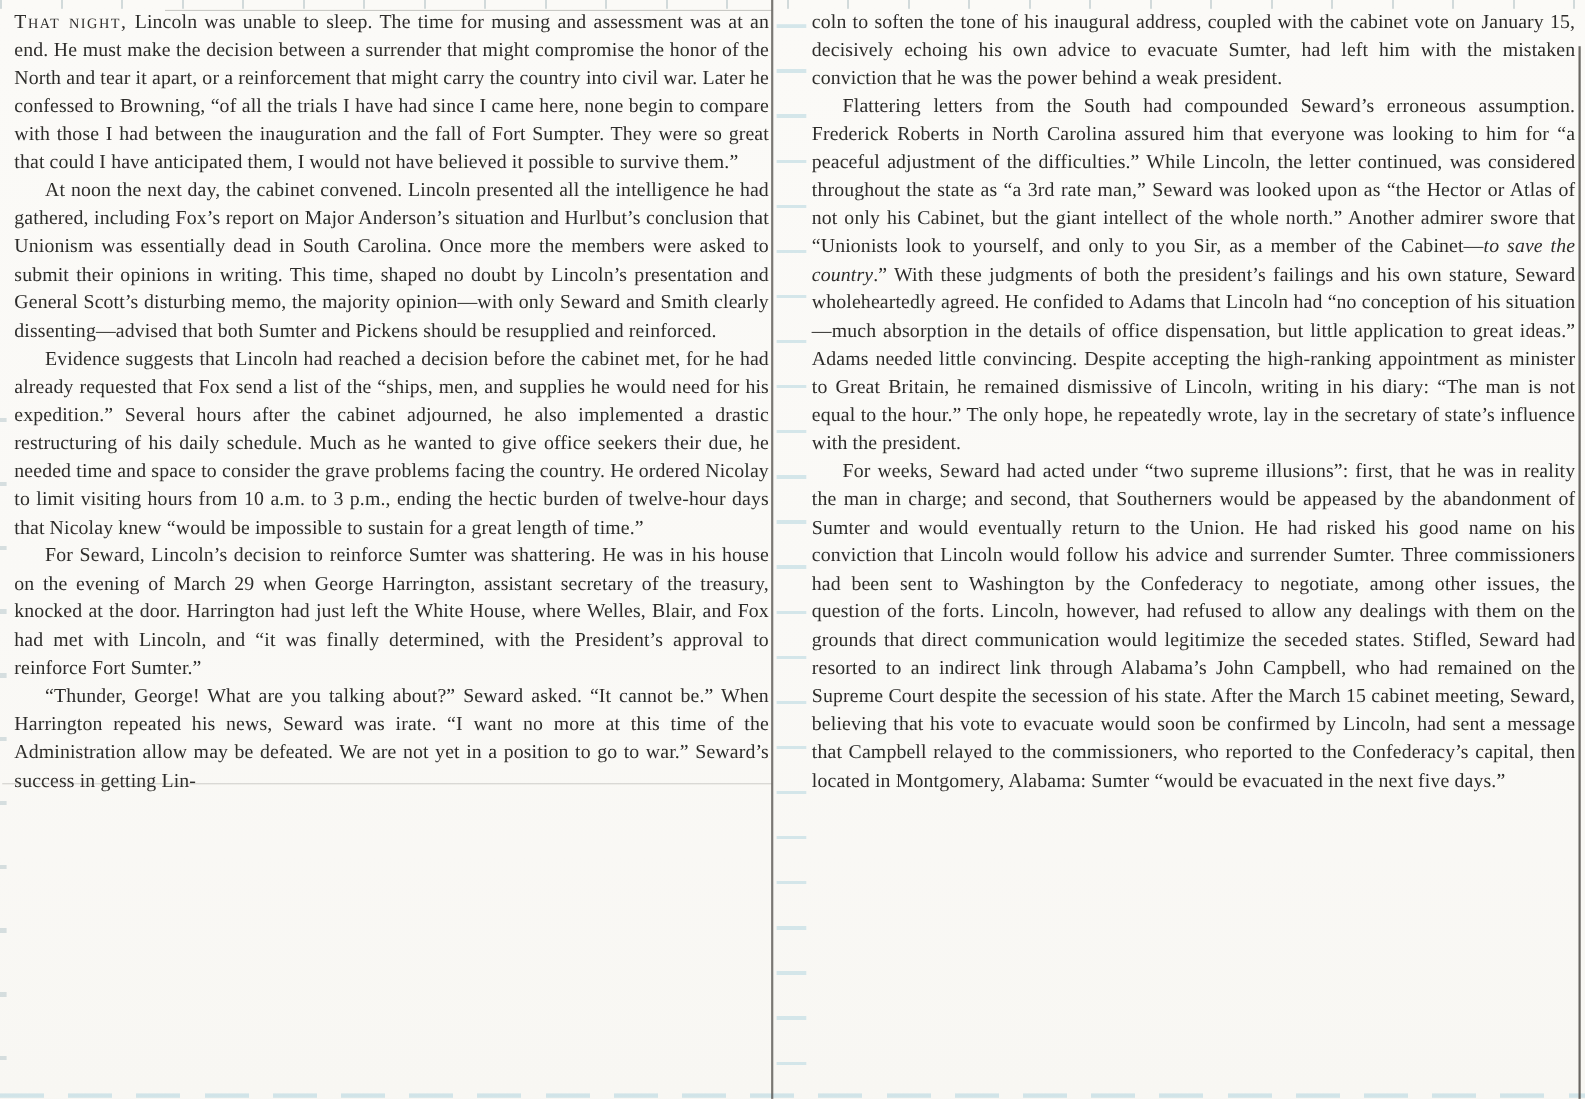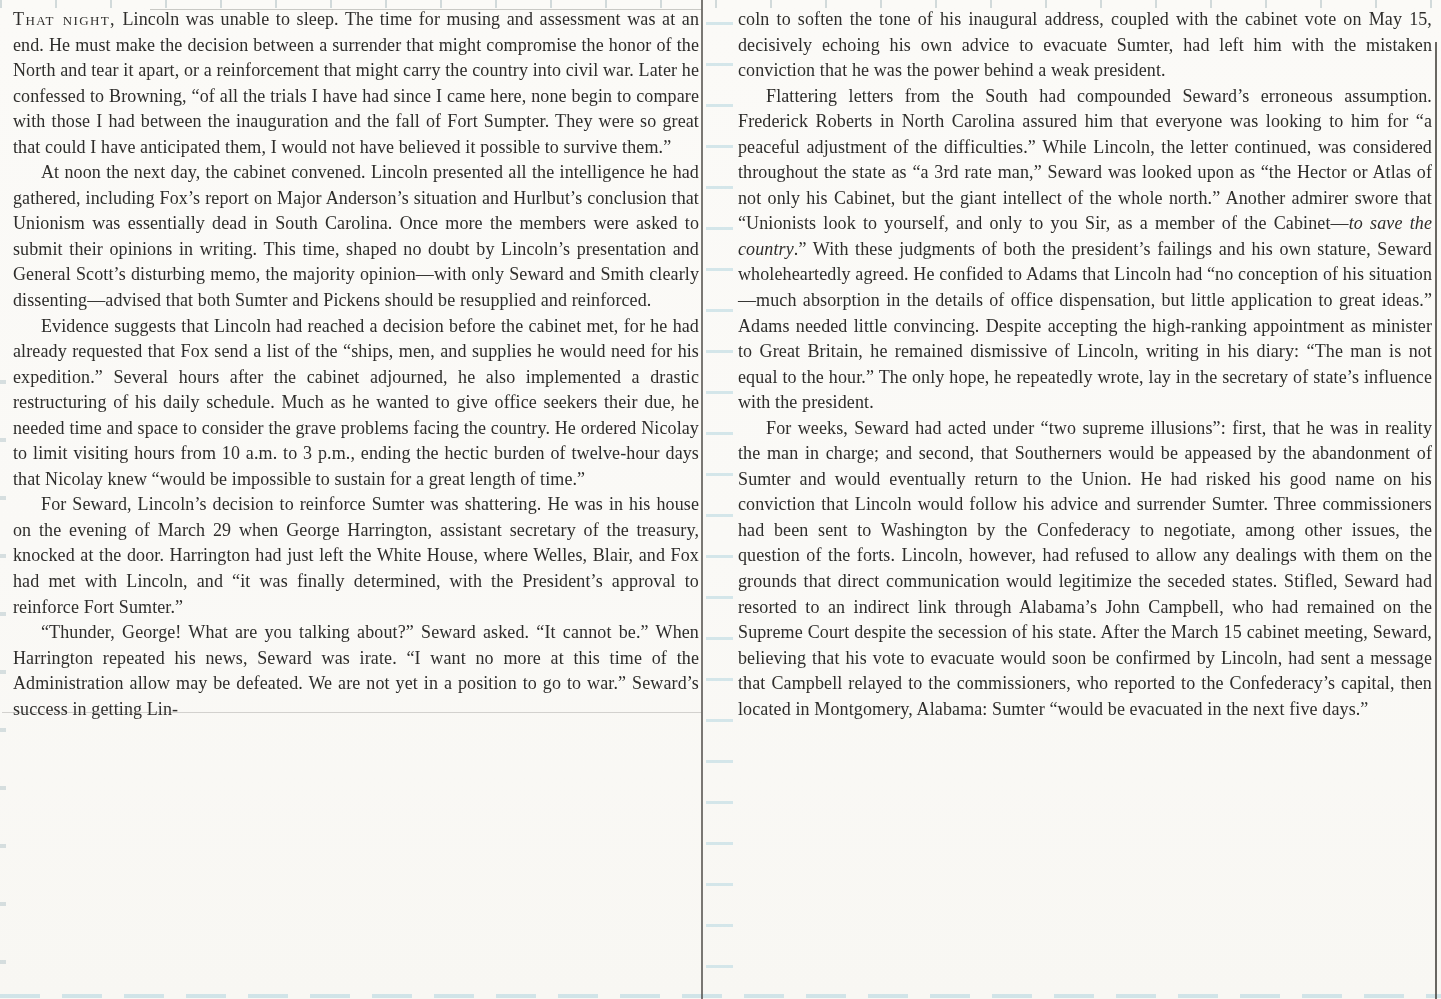--- a/index.html
+++ b/index.html
@@ -103,21 +103,21 @@
 
   <div class="col col-left">
     <p class="para no-indent"><span class="lead">That night,</span><span> Lincoln was unable to sleep. The time for musing and assessment was at an end. He must make the decision between a surrender that might compromise the honor of the North and tear it apart, or a reinforcement that might carry the country into civil war. Later he confessed to Browning, “of all the trials I have had since I came here, none begin to compare with those I had between the inauguration and the fall of Fort Sumpter. They were so great that could I have anticipated them, I would not have believed it possible to survive them.”</span></p>
     <p class="para">At noon the next day, the cabinet convened. Lincoln presented all the intelligence he had gathered, including Fox’s report on Major Anderson’s situation and Hurlbut’s conclusion that Unionism was essentially dead in South Carolina. Once more the members were asked to submit their opinions in writing. This time, shaped no doubt by Lincoln’s presentation and General Scott’s disturbing memo, the majority opinion—with only Seward and Smith clearly dissenting—advised that both Sumter and Pickens should be resupplied and reinforced.</p>
     <p class="para">Evidence suggests that Lincoln had reached a decision before the cabinet met, for he had already requested that Fox send a list of the “ships, men, and supplies he would need for his expedition.” Several hours after the cabinet adjourned, he also implemented a drastic restructuring of his daily schedule. Much as he wanted to give office seekers their due, he needed time and space to consider the grave problems facing the country. He ordered Nicolay to limit visiting hours from 10 a.m. to 3 p.m., ending the hectic burden of twelve-hour days that Nicolay knew “would be impossible to sustain for a great length of time.”</p>
     <p class="para">For Seward, Lincoln’s decision to reinforce Sumter was shattering. He was in his house on the evening of March 29 when George Harrington, assistant secretary of the treasury, knocked at the door. Harrington had just left the White House, where Welles, Blair, and Fox had met with Lincoln, and “it was finally determined, with the President’s approval to reinforce Fort Sumter.”</p>
     <p class="para">“Thunder, George! What are you talking about?” Seward asked. “It cannot be.” When Harrington repeated his news, Seward was irate. “I want no more at this time of the Administration allow may be defeated. We are not yet in a position to go to war.” Seward’s success in getting Lin-</p>
   </div>
 
   <div class="col col-right">
-    <p class="para no-indent">coln to soften the tone of his inaugural address, coupled with the cabinet vote on May 15, decisively echoing his own advice to evacuate Sumter, had left him with the mistaken conviction that he was the power behind a weak president.</p>
+    <p class="para no-indent">coln to soften the tone of his inaugural address, coupled with the cabinet vote on January 15, decisively echoing his own advice to evacuate Sumter, had left him with the mistaken conviction that he was the power behind a weak president.</p>
     <p class="para"><span>Flattering letters from the South had compounded Seward’s erroneous assumption. Frederick Roberts in North Carolina assured him that everyone was looking to him for “a peaceful adjustment of the difficulties.” While Lincoln, the letter continued, was considered throughout the state as “a 3rd rate man,” Seward was looked upon as “the Hector or Atlas of not only his Cabinet, but the giant intellect of the whole north.” Another admirer swore that “Unionists look to yourself, and only to you Sir, as a member of the Cabinet—</span><em>to save the country</em><span>.” With these judgments of both the president’s failings and his own stature, Seward wholeheartedly agreed. He confided to Adams that Lincoln had “no conception of his situation—much absorption in the details of office dispensation, but little application to great ideas.” Adams needed little convincing. Despite accepting the high-ranking appointment as minister to Great Britain, he remained dismissive of Lincoln, writing in his diary: “The man is not equal to the hour.” The only hope, he repeatedly wrote, lay in the secretary of state’s influence with the president.</span></p>
     <p class="para">For weeks, Seward had acted under “two supreme illusions”: first, that he was in reality the man in charge; and second, that Southerners would be appeased by the abandonment of Sumter and would eventually return to the Union. He had risked his good name on his conviction that Lincoln would follow his advice and surrender Sumter. Three commissioners had been sent to Washington by the Confederacy to negotiate, among other issues, the question of the forts. Lincoln, however, had refused to allow any dealings with them on the grounds that direct communication would legitimize the seceded states. Stifled, Seward had resorted to an indirect link through Alabama’s John Campbell, who had remained on the Supreme Court despite the secession of his state. After the March 15 cabinet meeting, Seward, believing that his vote to evacuate would soon be confirmed by Lincoln, had sent a message that Campbell relayed to the commissioners, who reported to the Confederacy’s capital, then located in Montgomery, Alabama: Sumter “would be evacuated in the next five days.”</p>
   </div>
 
   <div class="edge-line edge-left-page"></div>
   <div class="edge-line edge-right-page"></div>
   <div class="seam seam-top-left"></div>
   <div class="seam seam-mid-left"></div>
 
 </div>

